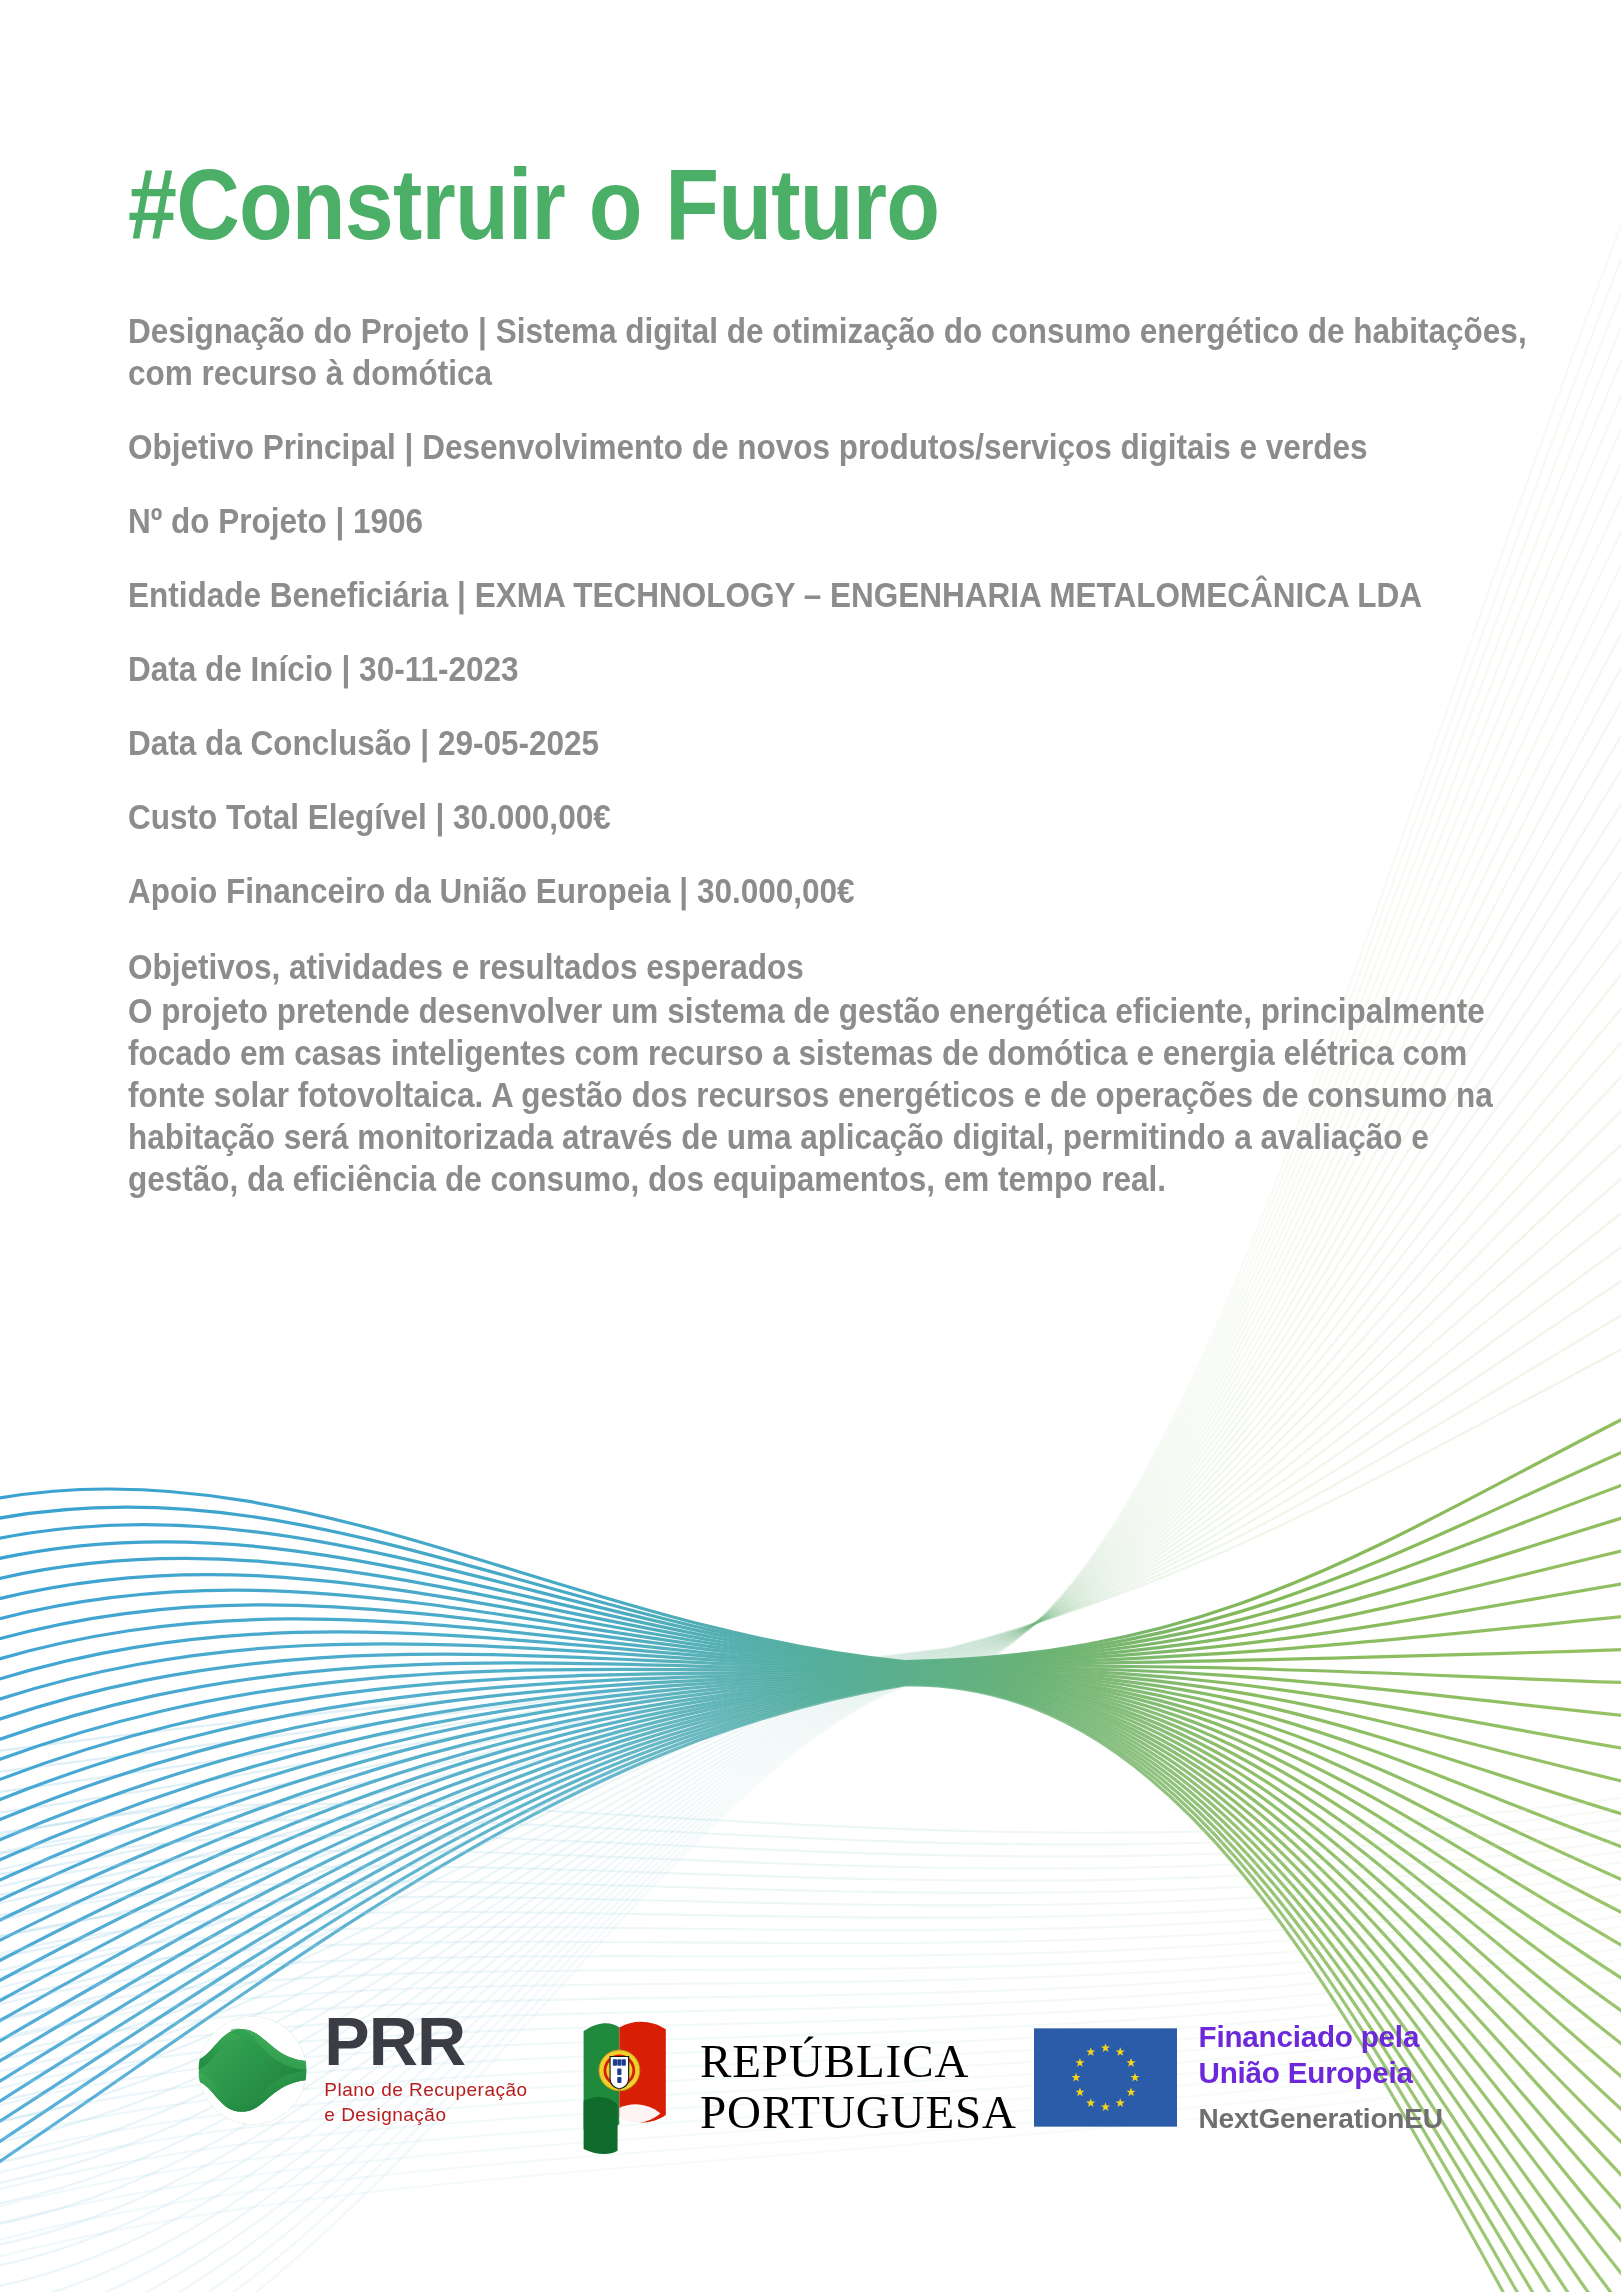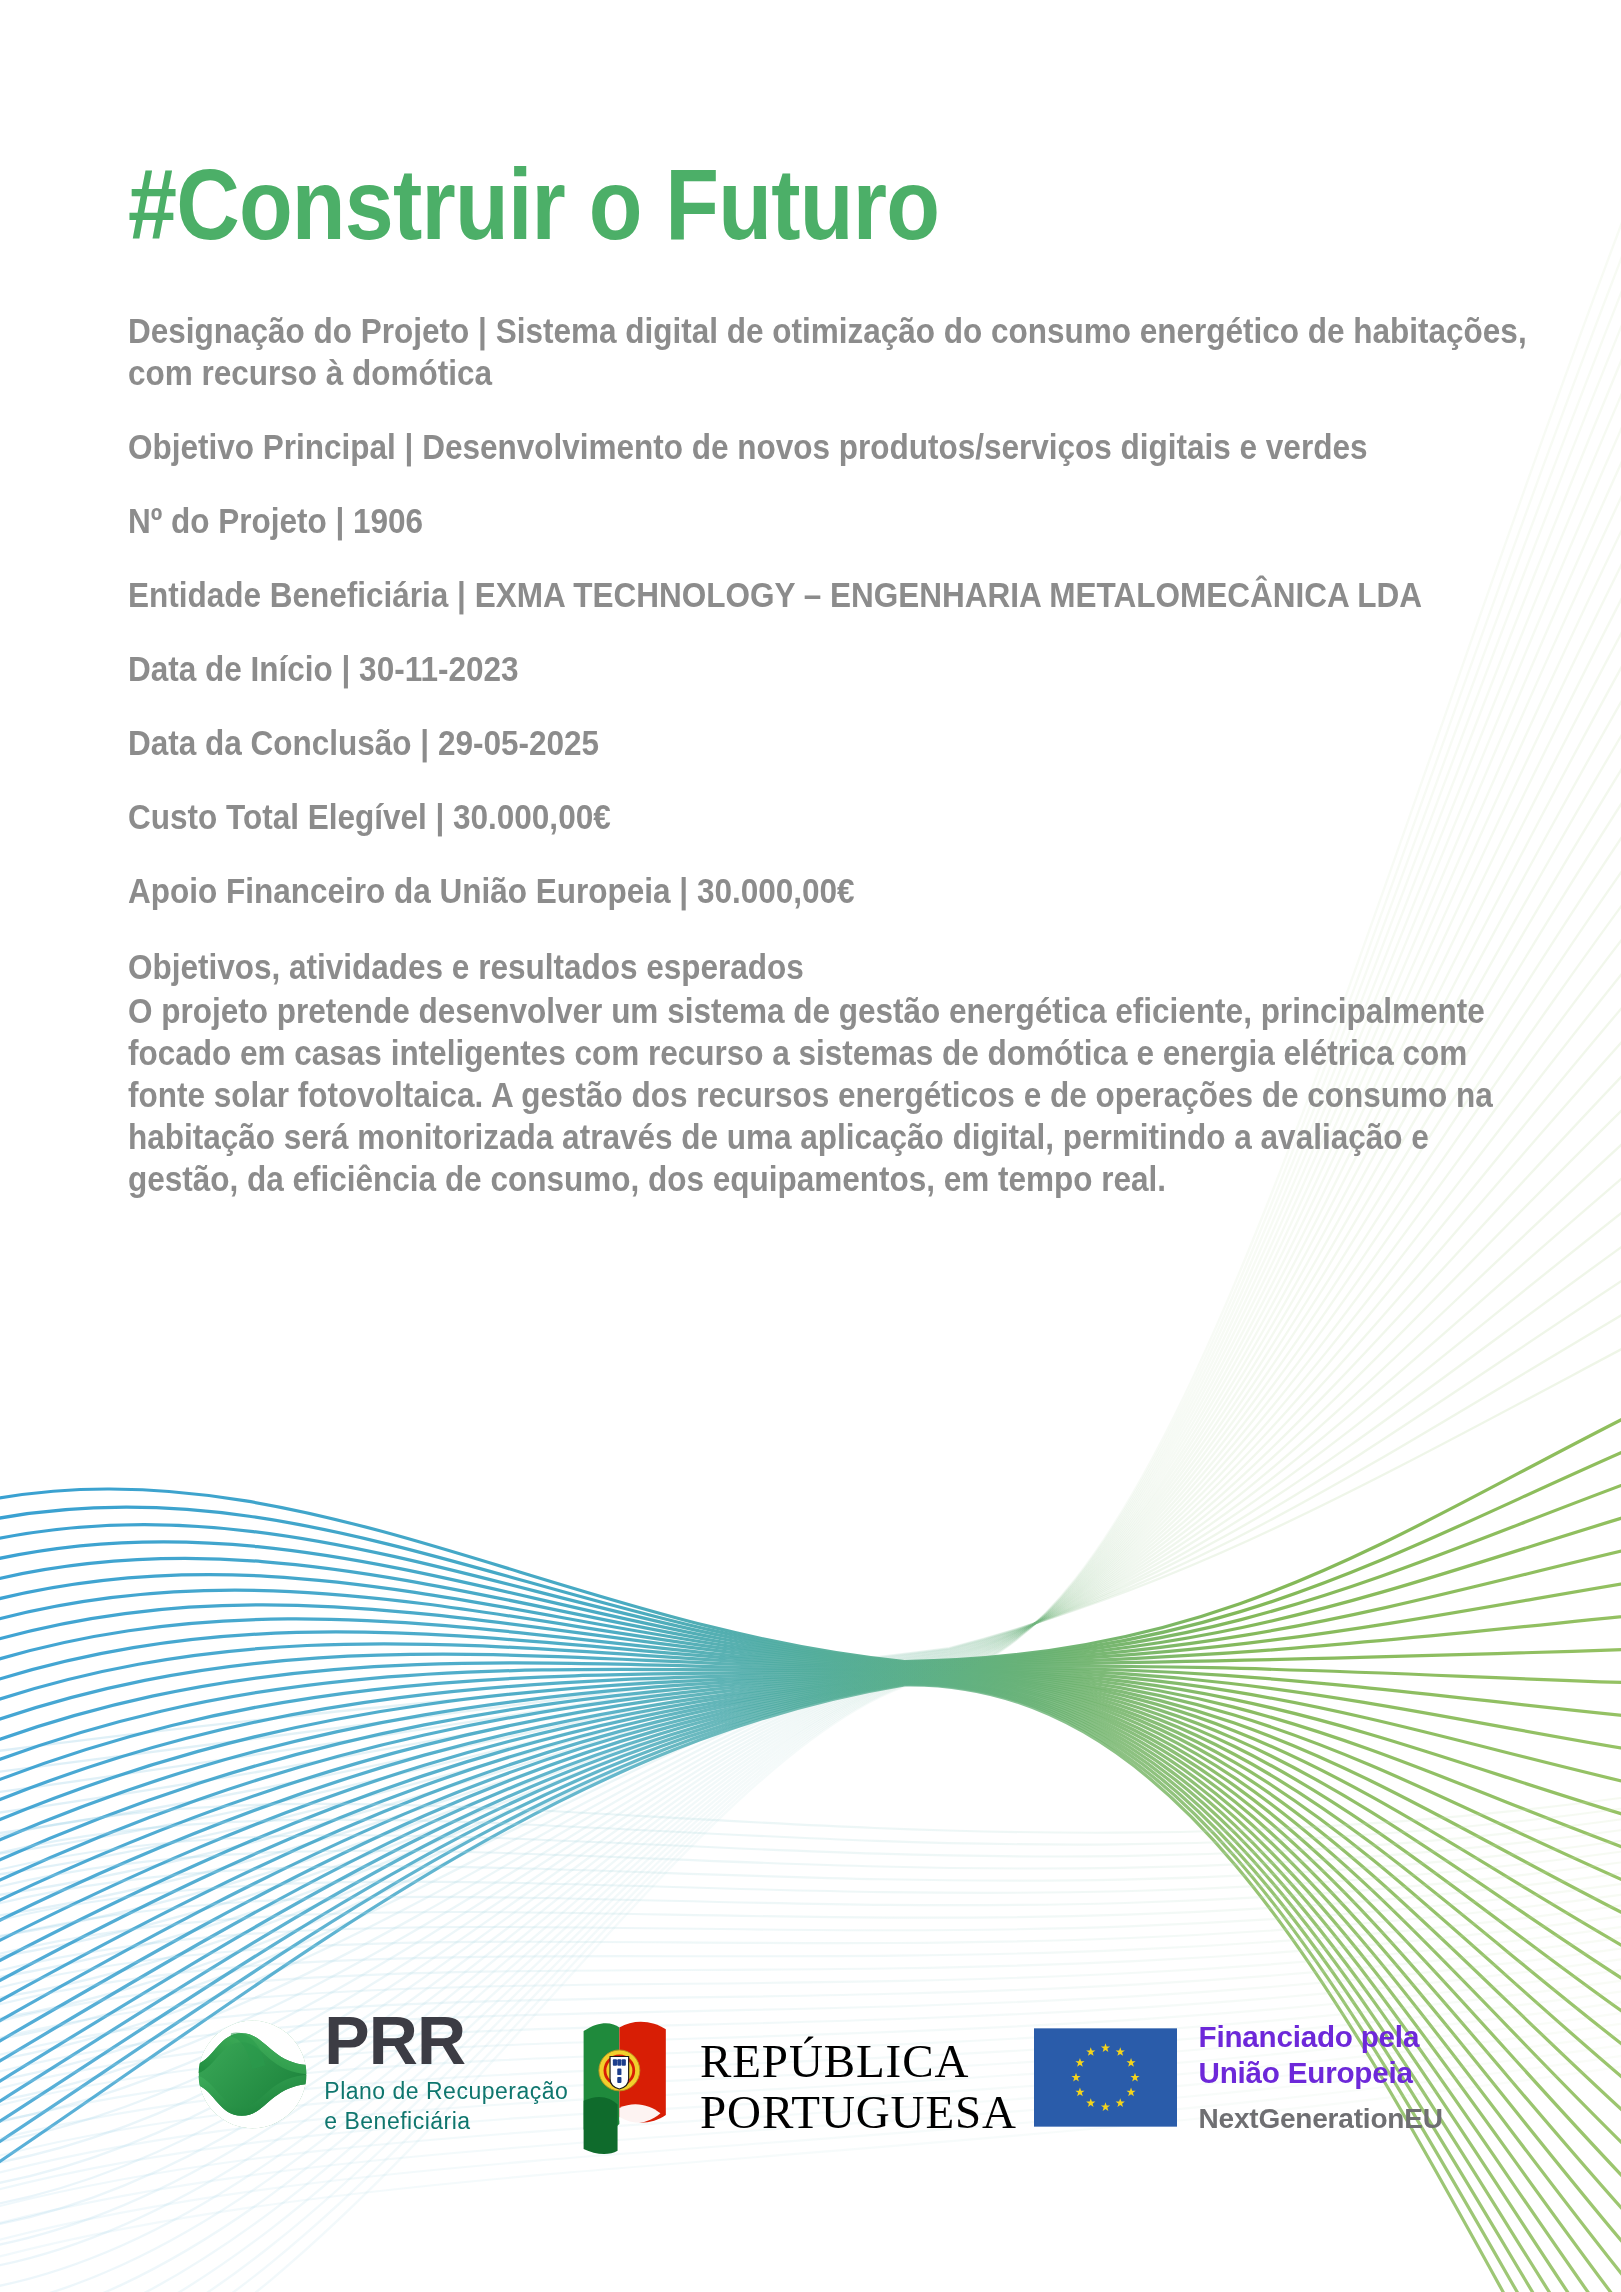--- a/index.html
+++ b/index.html
@@ -56,21 +56,21 @@
 
   
   .logo-prr{left:195px;top:16px;}
   .prr-mark{width:115px;height:115px;position:relative;flex:0 0 auto;}
   .prr-text{margin-left:14.3px;}
   .prr-word{
     font-size:68px;font-weight:bold;color:#3c3c44;line-height:0.82;
     letter-spacing:-0.9px;font-family:"Liberation Sans",sans-serif;
   }
   .prr-sub{
-    font-size:23px;color:#0f766e;line-height:1.32;margin-top:7.2px;
+    font-size:19px;color:#b91c1c;line-height:1.32;margin-top:7.2px;
     letter-spacing:0.5px;font-family:"Liberation Sans",sans-serif;
   }
 
   
   .logo-rp{left:578px;top:18px;}
   .rp-flag{width:97px;height:143px;flex:0 0 auto;}
   .rp-text{margin-left:25px;font-family:"Liberation Serif",serif;color:#000000;}
   .rp-l1,.rp-l2{font-size:47px;line-height:1.07;letter-spacing:0.9px;font-weight:normal;}
 
   
@@ -257,21 +257,21 @@
             <path d="M -6 74 C 20 74 24 110 52 110 C 80 110 84 74 134 74 L 134 64 C 80 64 78 100 52 100 C 26 100 22 64 -6 64 Z" fill="url(#pg1)"></path>
             <path d="M 40 18 C 58 14 74 30 78 54 L 64 58 C 60 38 52 24 40 22 Z" fill="#2a9a4d" opacity=".55"></path>
           </g>
           <circle cx="64" cy="64" r="60" fill="none" stroke="#ffffff" stroke-width="0"></circle>
         </svg>
       </div>
       <div class="prr-text">
         <div class="prr-word">PRR</div>
         <div class="prr-sub">
           <div>Plano de Recuperação</div>
-          <div>e Beneficiária</div>
+          <div>e Designação</div>
         </div>
       </div>
     </div>
 
     <div class="logo logo-rp">
       <div class="rp-flag">
         <svg viewBox="0 0 108 160" width="97" height="143" xmlns="http://www.w3.org/2000/svg">
           <path d="M6 18 C 24 6 38 8 46 14 L 46 122 C 38 130 22 136 6 128 Z" fill="#1f8a3c"></path>
           <path d="M6 96 C 22 88 36 92 44 100 L 44 152 C 34 158 18 156 6 150 Z" fill="#0f6b2c"></path>
           <path d="M46 14 C 62 4 84 6 98 16 L 98 112 C 84 122 62 124 46 114 Z" fill="#d81e05"></path>

